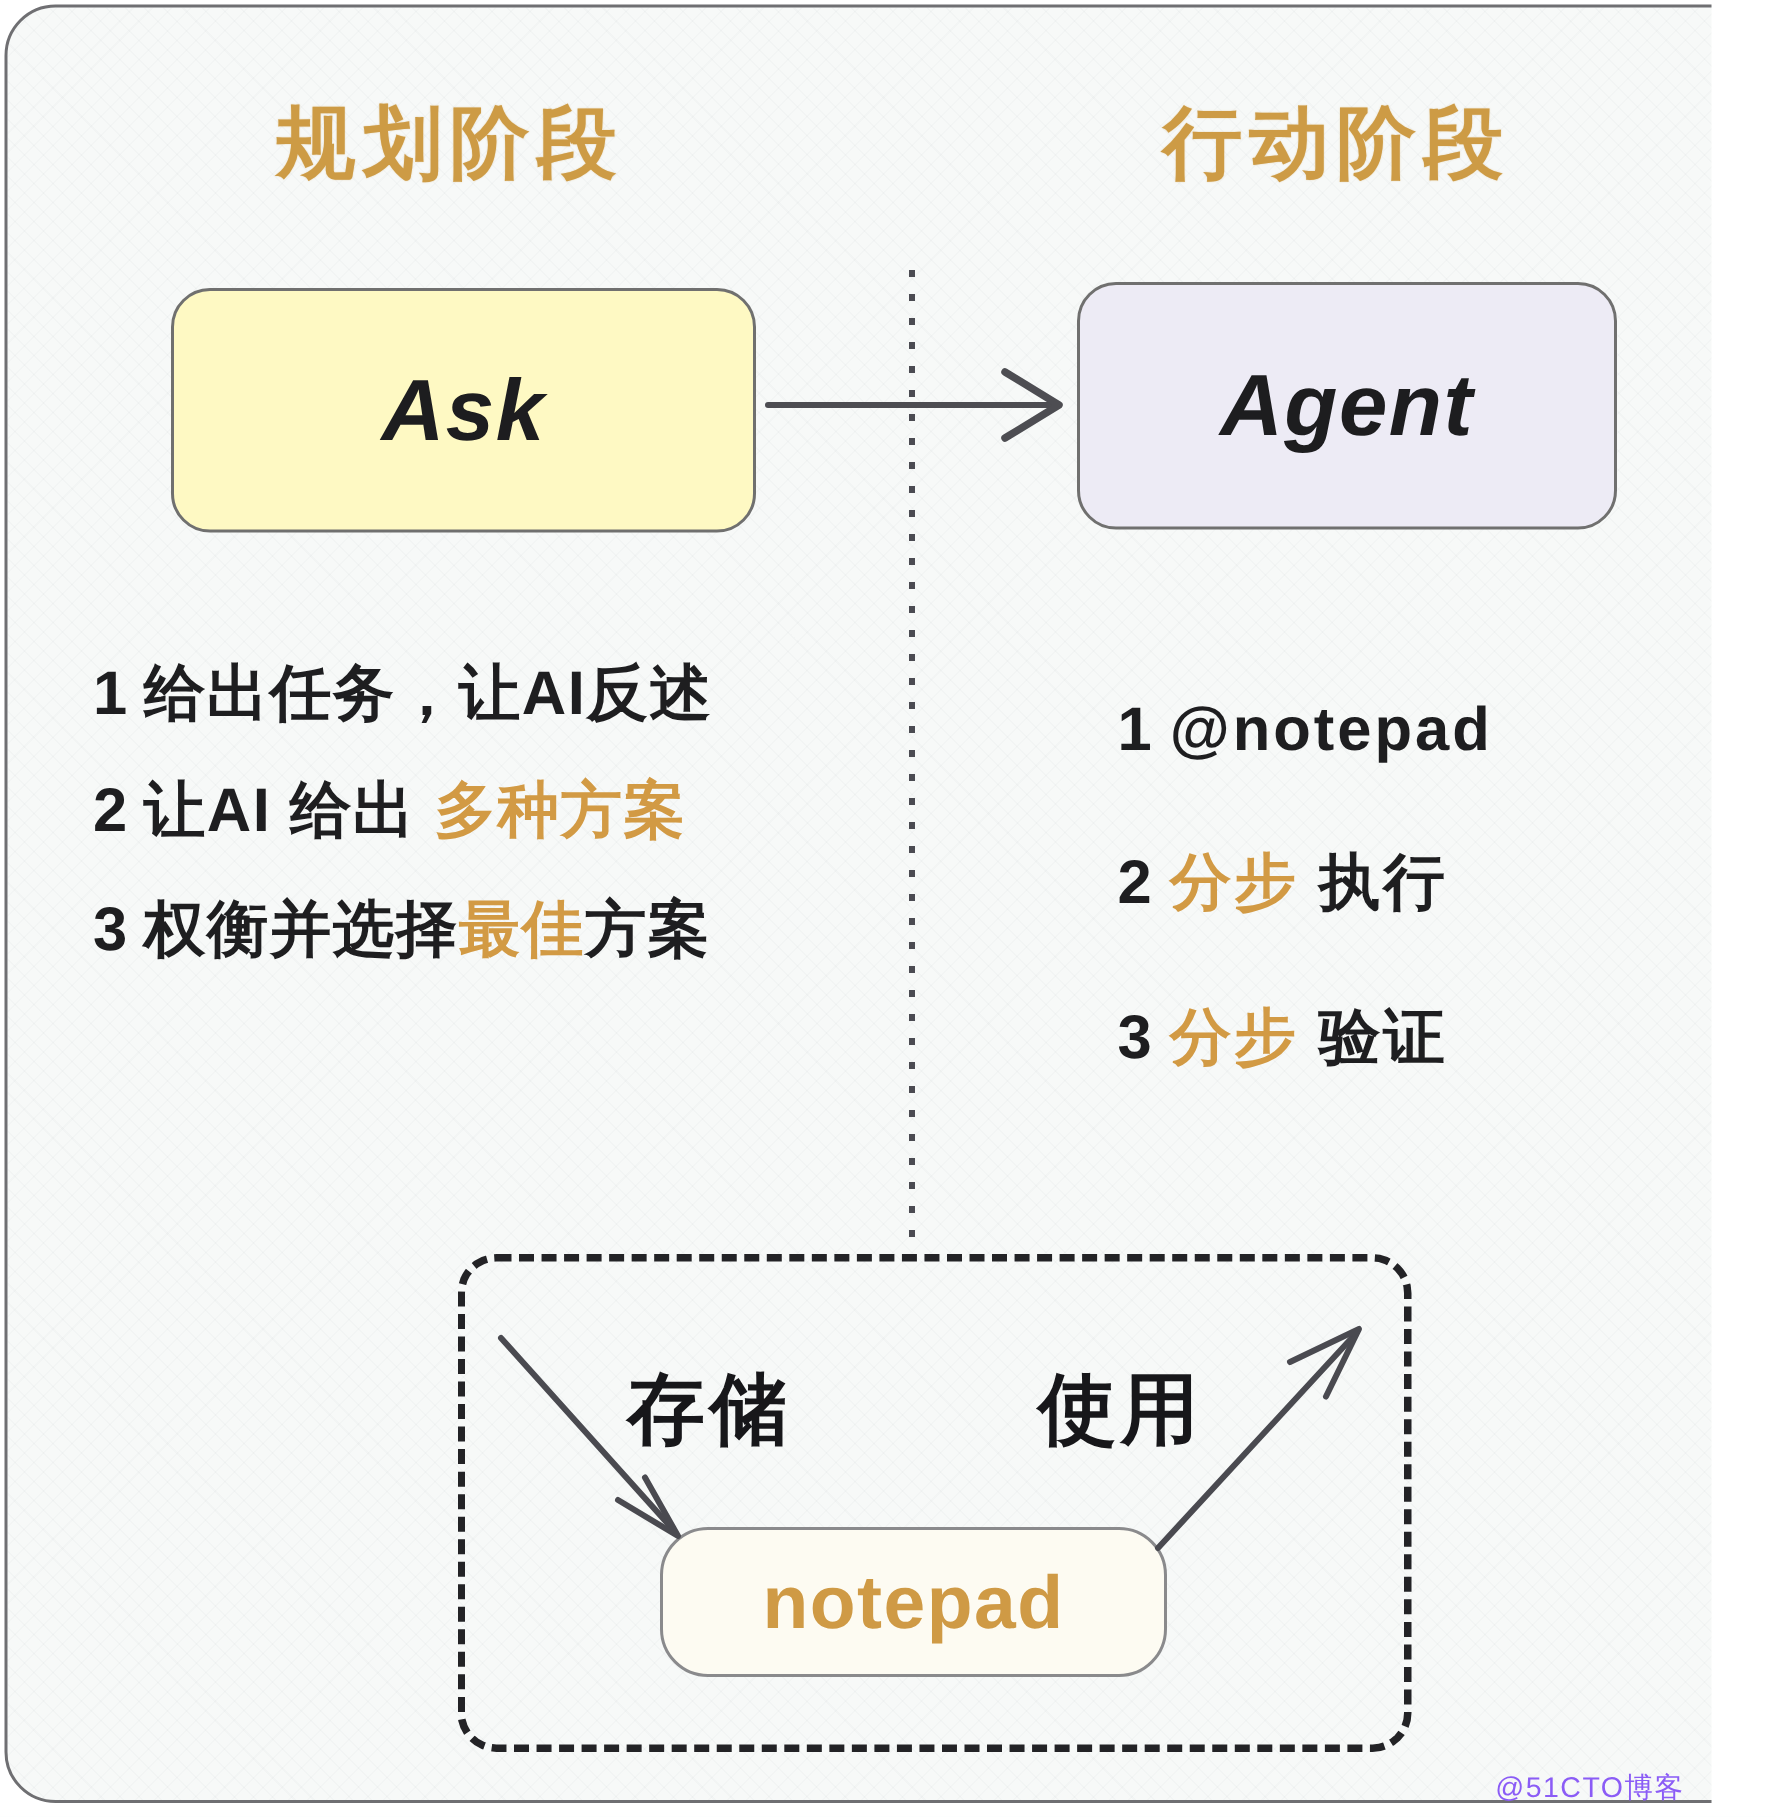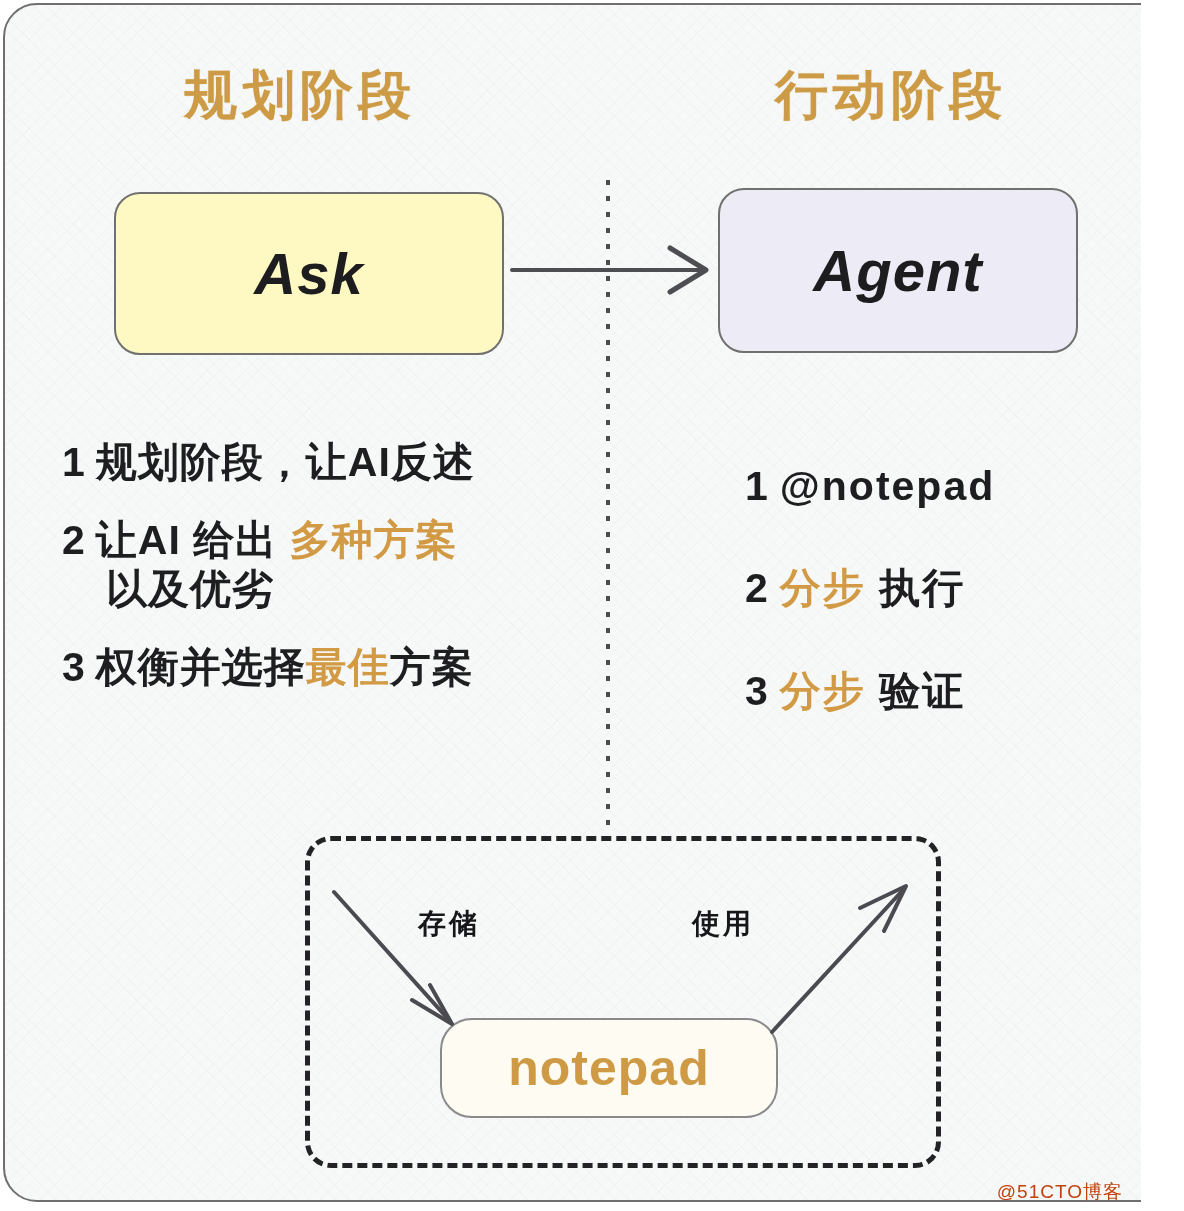--- a/index.html
+++ b/index.html
@@ -165,36 +165,36 @@
   #box-notepad .node-label {
     color: #cf9a45;
     font-size: 50px;
     font-style: normal;
     font-weight: 600;
   }
 
   
   .edge-label {
     position: absolute;
-    font-size: 28px;
+    font-size: 52px;
     font-weight: 700;
     color: #17171a;
     white-space: nowrap;
     letter-spacing: 3px;
   }
   #label-store { left: 418px; top: 905px; }
   #label-use   { left: 692px; top: 905px; }
 
   
   .watermark {
     position: absolute;
     right: 18px;
     bottom: 6px;
     font-size: 19px;
-    color: #c2410c;
+    color: #8b5cf6;
     letter-spacing: 1px;
     user-select: none;
   }
 </style>
 </head>
 <body>
 
 <div id="canvas">
 
   <div class="outer-card">
@@ -218,25 +218,24 @@
 
   <div id="box-notepad">
     <span class="node-label">notepad</span>
   </div>
 
   <div class="edge-label" id="label-store">存储</div>
   <div class="edge-label" id="label-use">使用</div>
 
   <div class="step-list" id="steps-left">
       <div class="step-block">
-        <div class="step-line"><span class="num">1</span><span>规划阶段，让AI反述</span></div>
+        <div class="step-line"><span class="num">1</span><span>给出任务，让AI反述</span></div>
       </div>
       <div class="step-block">
         <div class="step-line"><span class="num">2</span><span>让AI 给出 </span><span class="hl">多种方案</span></div>
-        <div class="step-line cont"><span>以及优劣</span></div>
       </div>
       <div class="step-block">
         <div class="step-line"><span class="num">3</span><span>权衡并选择</span><span class="hl">最佳</span><span>方案</span></div>
       </div>
     </div>
   <div class="step-list" id="steps-right">
       <div class="step-block">
         <div class="step-line"><span class="num">1</span><span>@notepad</span></div>
       </div>
       <div class="step-block">

